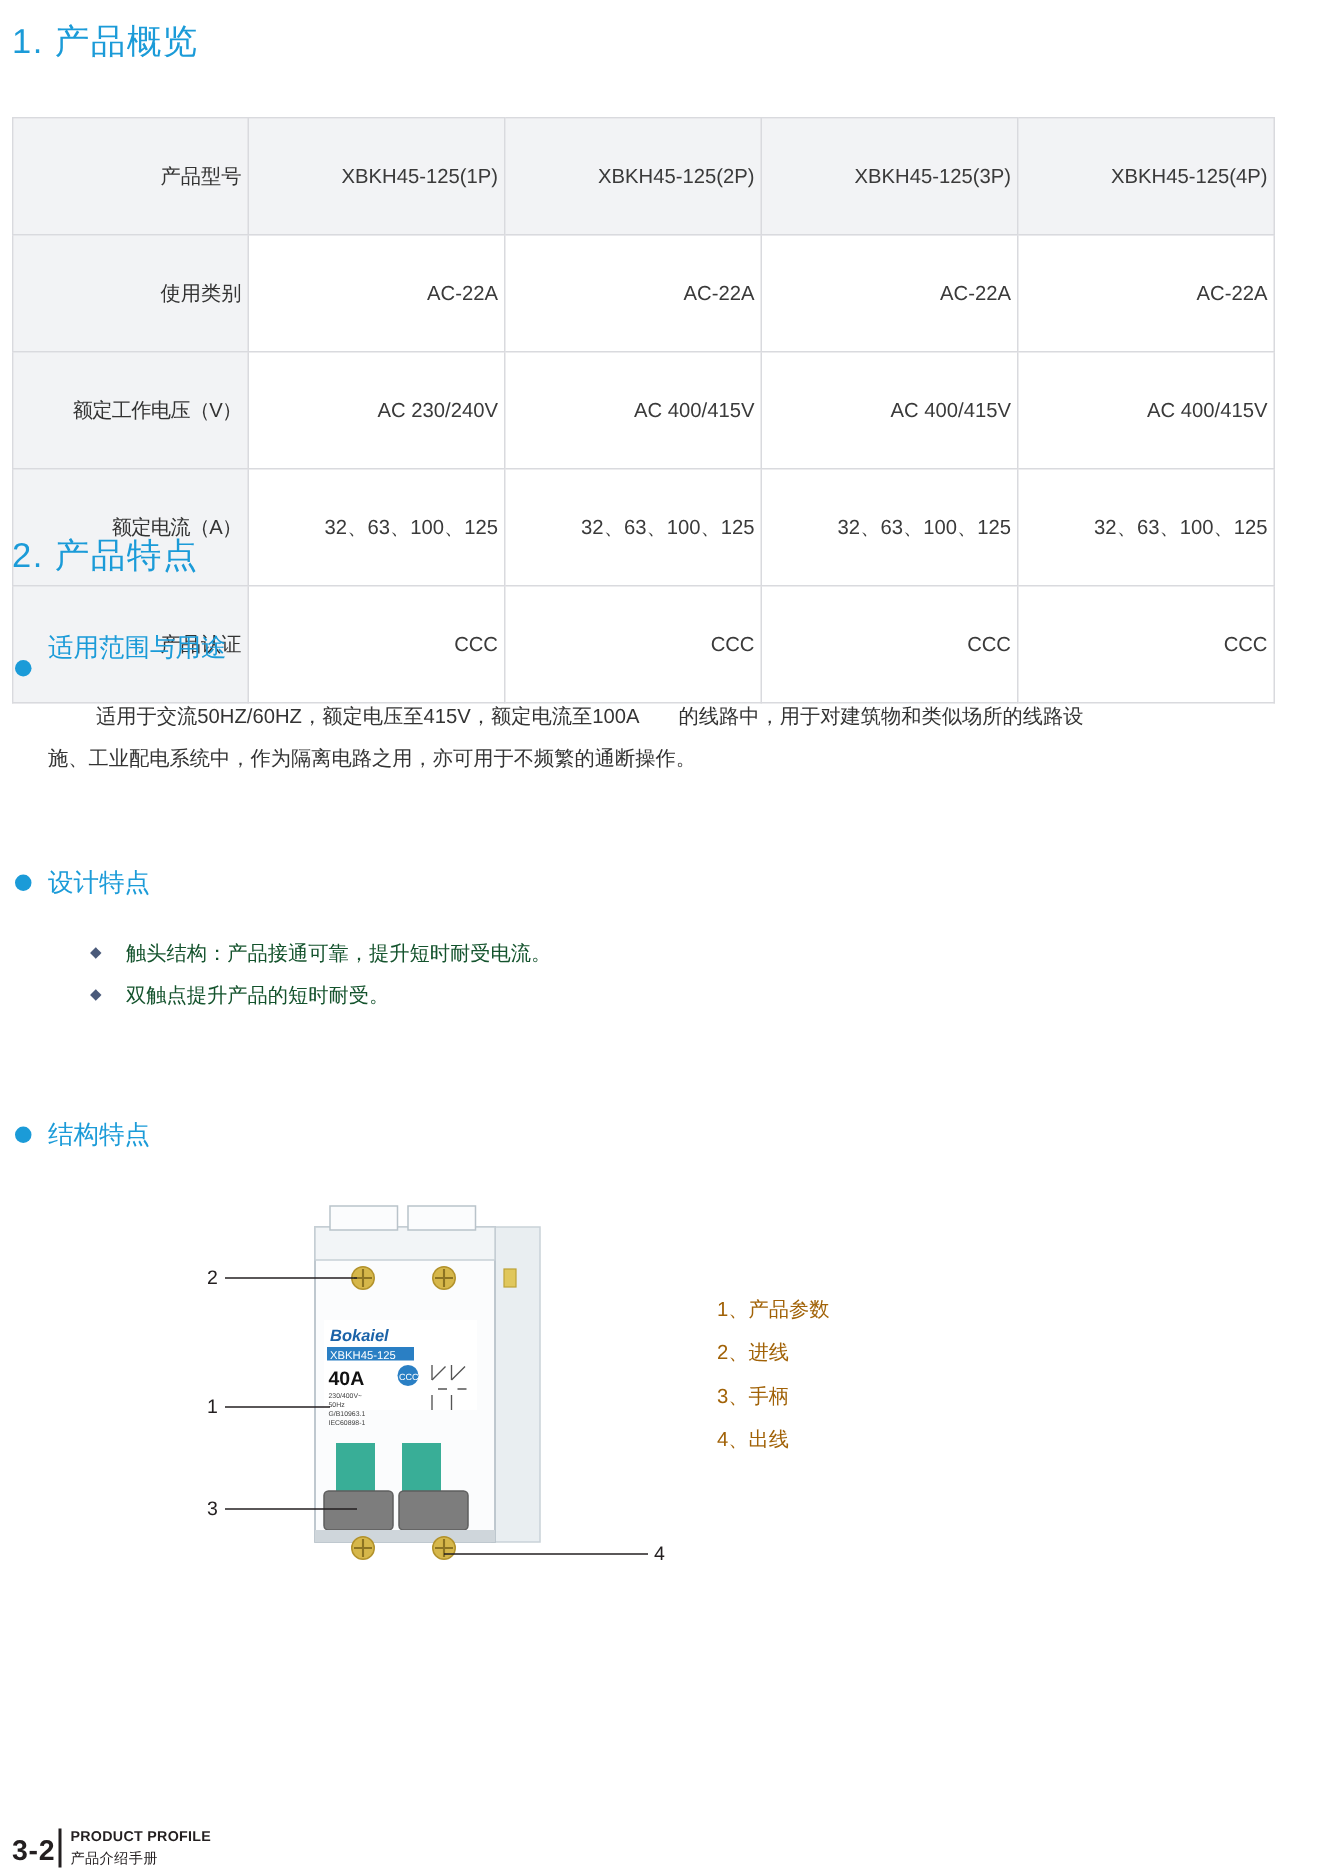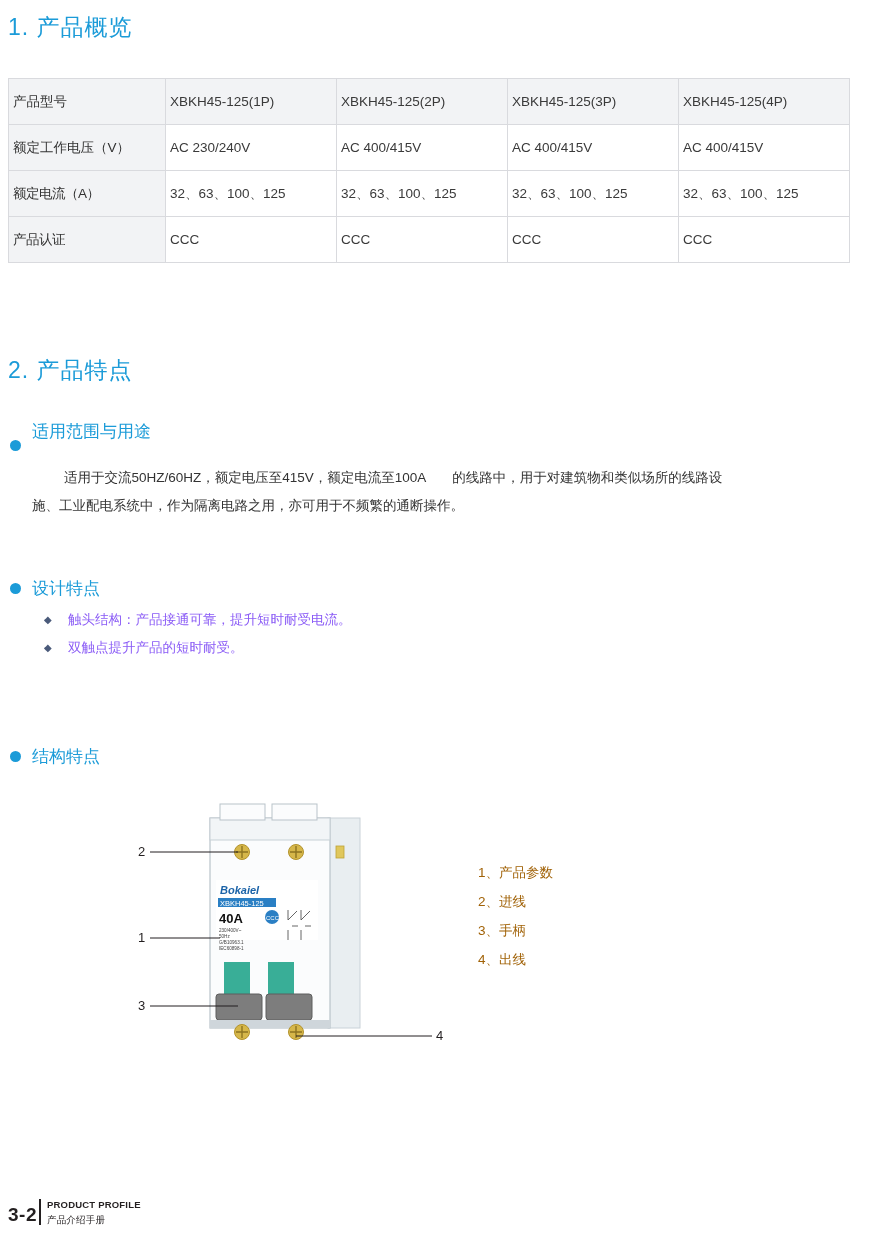--- a/index.html
+++ b/index.html
@@ -41,25 +41,25 @@
     width: 842px;
   }
   table.spec {
     border-collapse: collapse;
     width: 842px;
     table-layout: fixed;
   }
   table.spec td {
     border: 1px solid #d9dade;
     height: 45px;
-    text-align: left;
+    text-align: right;
     vertical-align: middle;
     font-size: 13.5px;
     color: #3a3a3a;
-    padding: 0 4px;
+    padding: 16px 4px;
   }
   table.spec tr td:first-child {
     background: #f2f3f5;
     width: 148px;
     color: #333;
   }
   table.spec tr:first-child td:first-child {
     background: #f2f3f5;
   }
   table.spec tr:first-child td {
@@ -91,24 +91,24 @@
     line-height: 28px;
     color: #333;
     width: 800px;
   }
   .para .indent { display: inline-block; width: 32px; }
   .gap-inline { display: inline-block; width: 26px; }
 
   ul.diamond {
     position: absolute;
     list-style: none;
-    margin: 0;
+    margin: 16px;
     padding: 0;
     font-size: 13.5px;
-    color: #8b5cf6;
+    color: #14532d;
   }
   ul.diamond li {
     position: relative;
     padding-left: 28px;
     line-height: 28px;
   }
   ul.diamond li::before {
     content: "◆";
     position: absolute;
     left: 4px;
@@ -131,21 +131,21 @@
     top: 858px;
     font-size: 13.5px;
     color: #a16207;
     line-height: 29px;
   }
 
   
   .footer {
     position: absolute;
     left: 8px;
-    bottom: 24px;
+    bottom: 4px;
     display: flex;
     align-items: flex-end;
     gap: 2px;
   }
   .footer-page {
     font-size: 19px;
     font-weight: bold;
     color: #231f20;
     letter-spacing: 0.5px;
   }
@@ -183,20 +183,27 @@
 
   <div class="table-wrap">
     <table class="spec">
       <tbody>
         <tr>
           <td>产品型号</td>
           <td>XBKH45-125(1P)</td>
           <td>XBKH45-125(2P)</td>
           <td>XBKH45-125(3P)</td>
           <td>XBKH45-125(4P)</td>
+        </tr>
+        <tr>
+          <td>使用类别</td>
+          <td>AC-22A</td>
+          <td>AC-22A</td>
+          <td>AC-22A</td>
+          <td>AC-22A</td>
         </tr>
         <tr>
           <td>额定工作电压（V）</td>
           <td>AC 230/240V</td>
           <td>AC 400/415V</td>
           <td>AC 400/415V</td>
           <td>AC 400/415V</td>
         </tr>
         <tr>
           <td>额定电流（A）</td>

